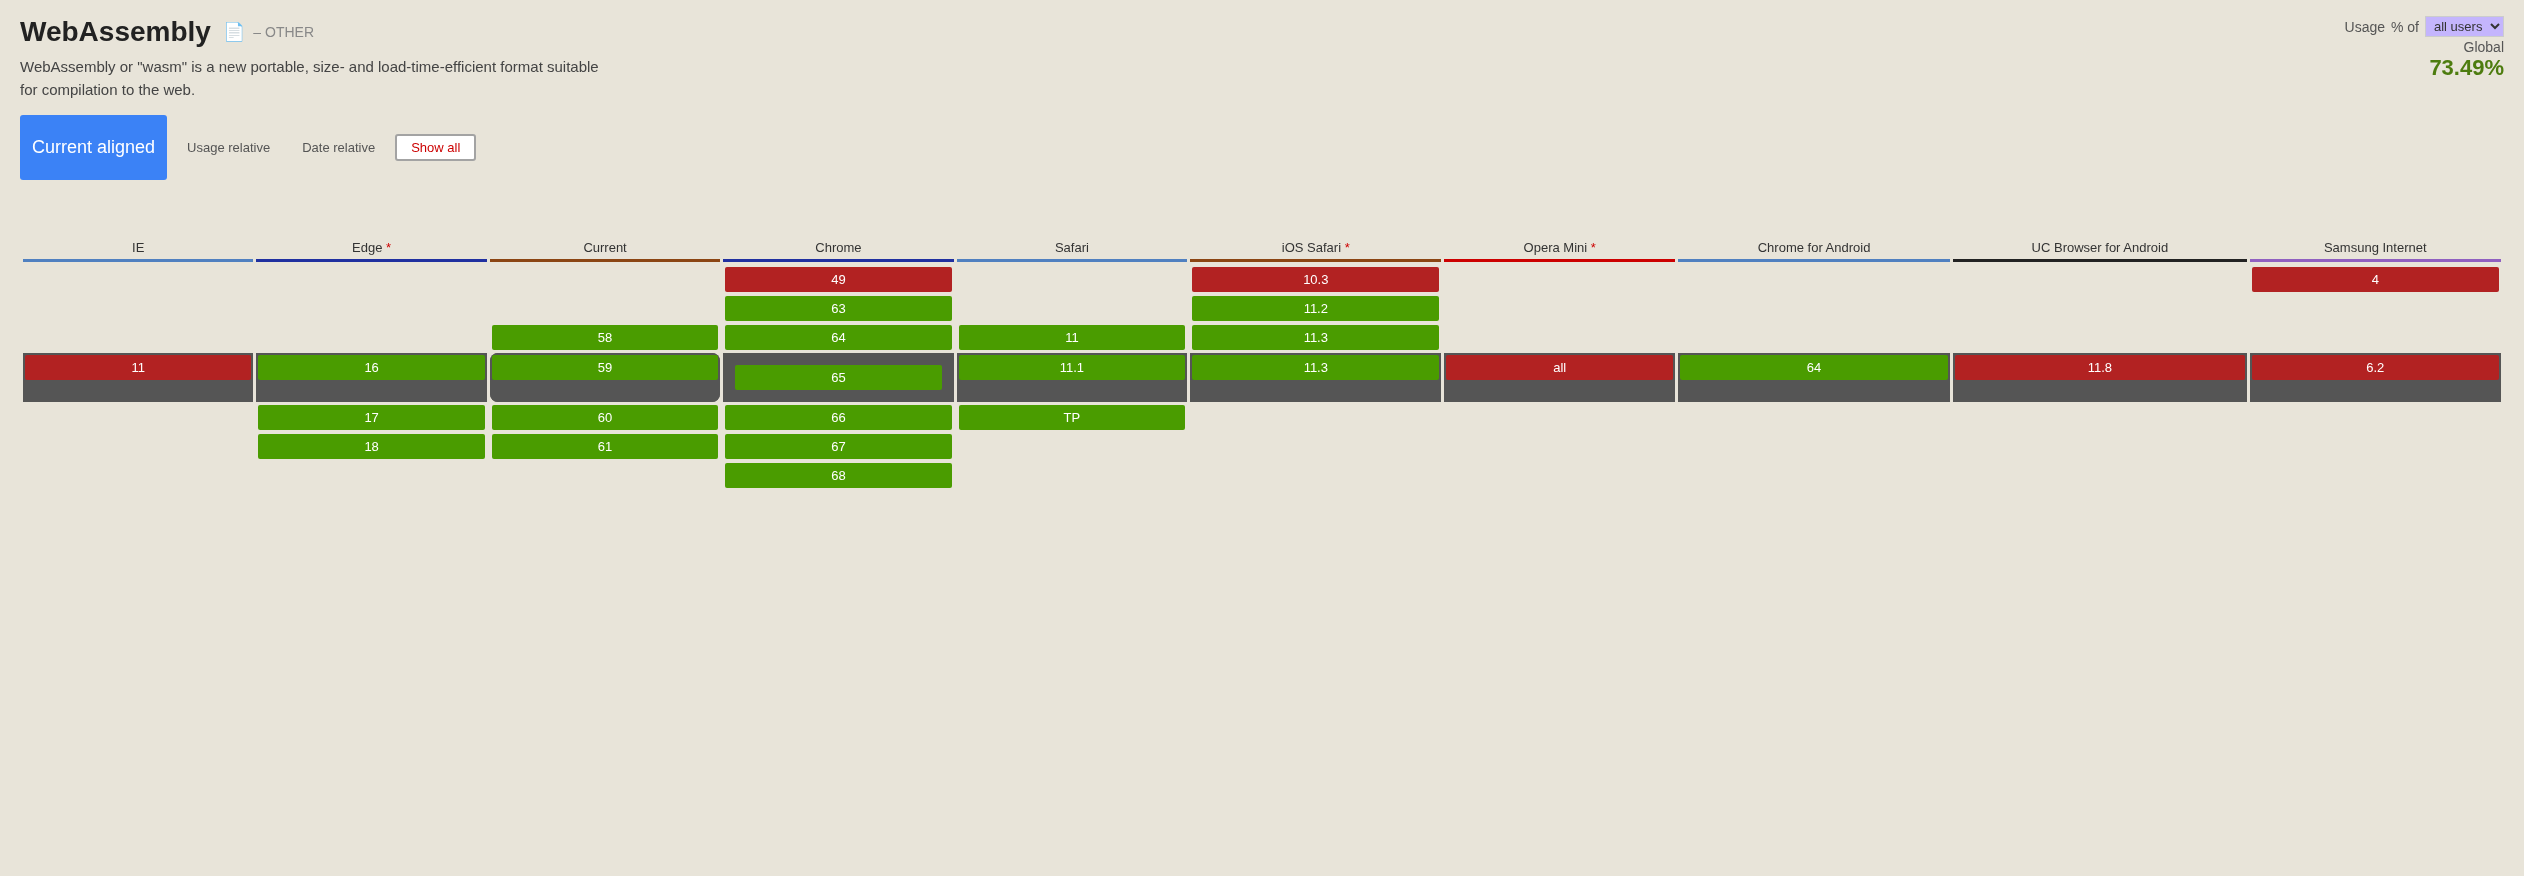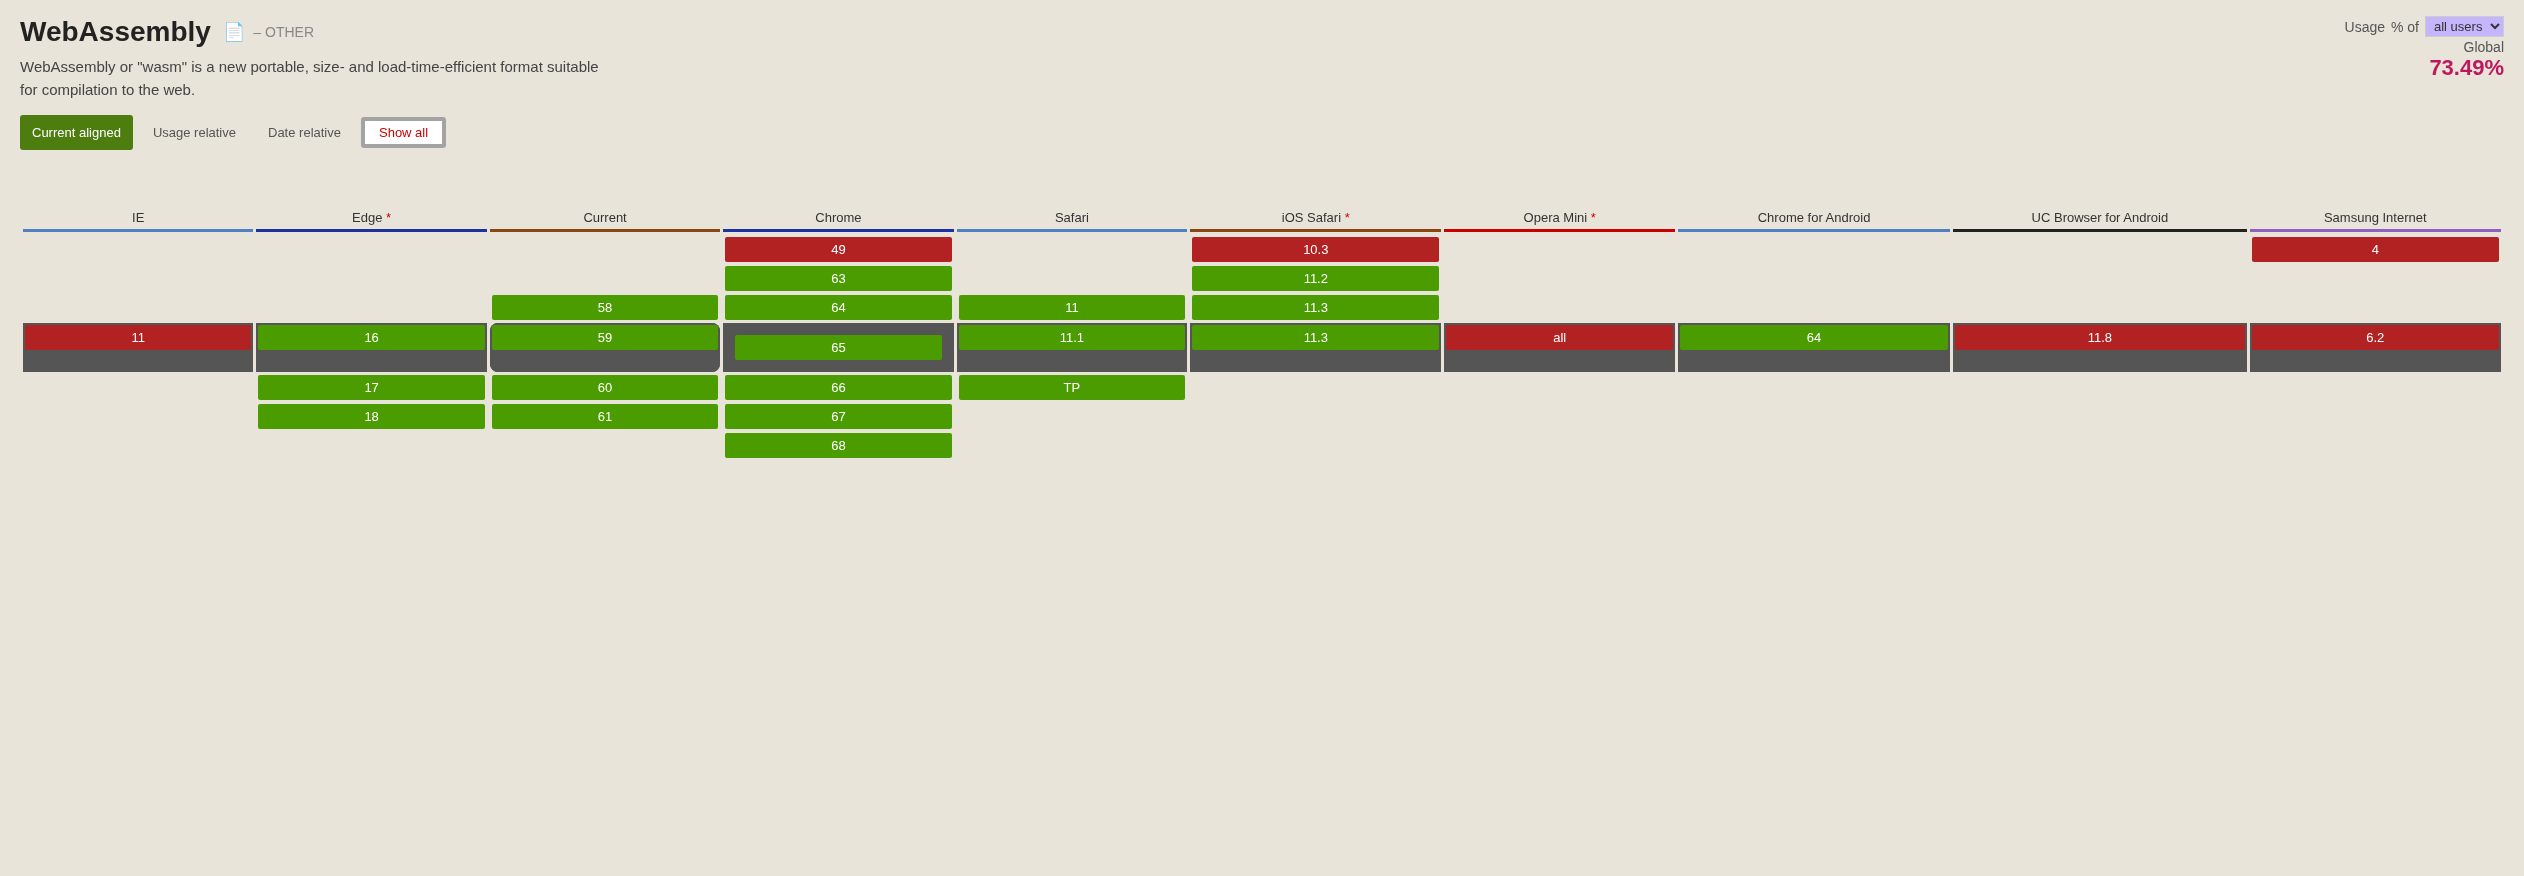--- a/index.html
+++ b/index.html
@@ -68,39 +68,39 @@
       font-weight: bold;
       text-align: right;
     }
     .controls {
       display: flex;
       gap: 8px;
       align-items: center;
       margin: 14px 0 10px 0;
     }
     .btn-active {
-      background-color: #4d7c0f;
+      background-color: #3b82f6;
       color: #fff;
       border: none;
-      padding: 10px 12px;
+      padding: 22px 12px;
       border-radius: 3px;
       cursor: pointer;
-      font-size: 13px;
+      font-size: 18px;
     }
     .btn-inactive {
       background: none;
       border: none;
       color: #555;
       padding: 4px 12px;
       cursor: pointer;
       font-size: 13px;
     }
     .btn-show-all {
       background: #fff;
-      border: 4px solid #a3a3a3;
+      border: 2px solid #a3a3a3;
       color: #c00;
       padding: 4px 14px;
       cursor: pointer;
       font-size: 13px;
       border-radius: 3px;
     }
     .table-wrapper {
       overflow-x: auto;
     }
     table.compat {
@@ -153,21 +153,21 @@
   </div>
   <div class="usage-block">
     <div class="usage-label">
       <span>Usage</span>
       <span>% of</span>
       <select>
         <option>all users</option>
       </select>
     </div>
     <div class="usage-global">Global</div>
-    <div class="usage-percent" style="color:#be185d; font-size:22px; font-weight:bold;">73.49%</div>
+    <div class="usage-percent" style="color:#4d7c0f; font-size:22px; font-weight:bold;">73.49%</div>
   </div>
 </div>
 
 <div class="controls">
   <button class="btn-active">Current aligned</button>
   <button class="btn-inactive">Usage relative</button>
   <button class="btn-inactive">Date relative</button>
   <button class="btn-show-all">Show all</button>
 </div>
 

